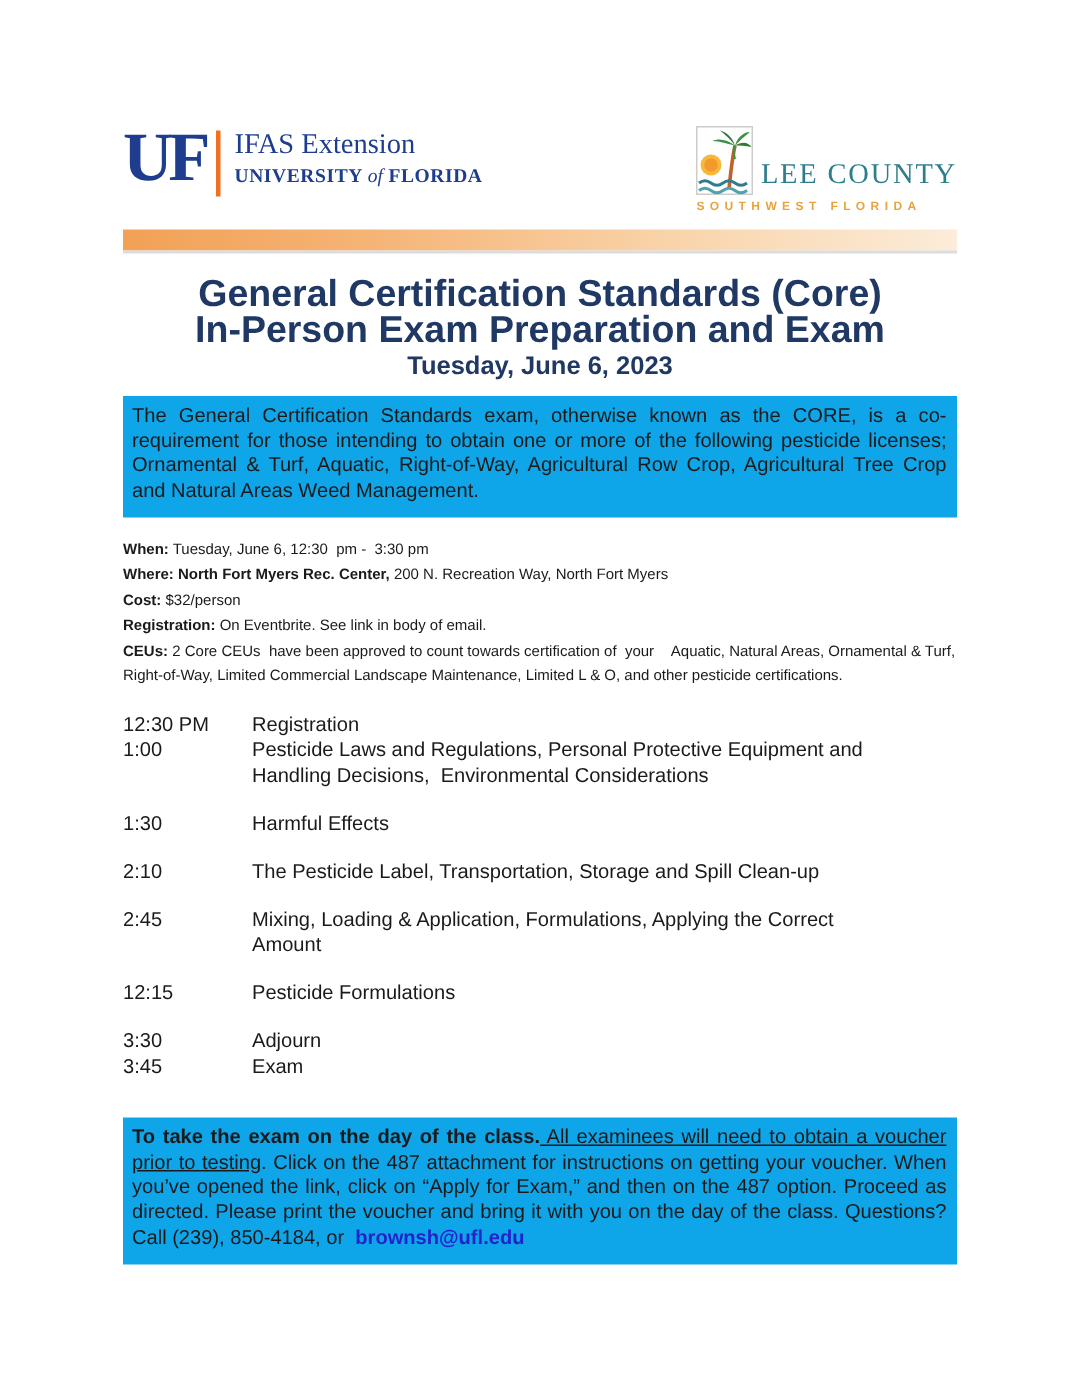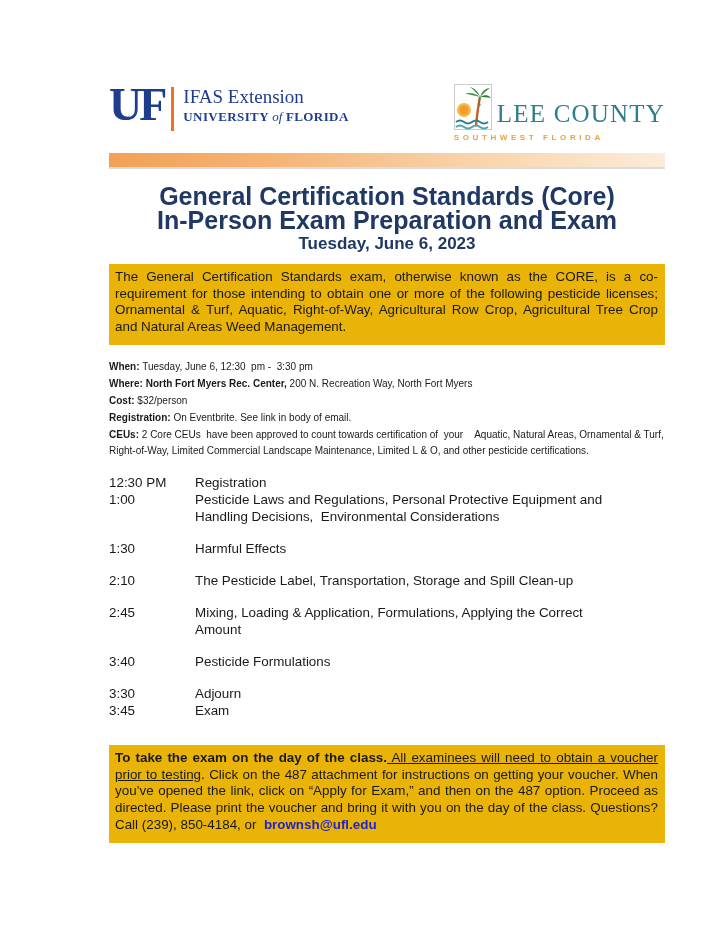--- a/index.html
+++ b/index.html
@@ -3,42 +3,42 @@
 <meta charset="utf-8">
 <style>
   html,body { margin:0; padding:0; background:#ffffff; }
   body {
     width:720px; height:932px;
     font-family:"Liberation Sans", sans-serif;
     color:#1a1a1a;
     -webkit-font-smoothing:antialiased;
   }
   .page { position:relative; width:720px; height:932px; overflow:hidden; background:#fff; }
-  .content { width:556px; margin:0 109px; }
+  .content { width:556px; margin:0 82px; }
 
   
   .header { display:flex; justify-content:space-between; align-items:flex-start; padding-top:84px; }
   .uf-logo { display:flex; align-items:flex-start; }
   .uf-mark {
     font-family:"Liberation Serif", serif;
     font-weight:bold; font-size:46px; line-height:0.92;
     color:#1e3d8f; letter-spacing:-3px;
   }
   .uf-divider { width:3px; height:44px; background:#f37021; margin:3px 9px 0 7px; }
   .uf-text { color:#1e3d8f; font-family:"Liberation Serif", serif; padding-top:1px; }
   .uf-text .l1 { font-size:19px; line-height:23px; }
   .uf-text .l2 { font-size:13px; line-height:18px; font-weight:bold; letter-spacing:0.4px; }
   .uf-text .l2 .of { font-style:italic; font-weight:normal; text-transform:lowercase; letter-spacing:0; }
 
   .lee-logo { text-align:left; }
   .lee-top { display:flex; align-items:flex-end; }
   .lee-icon { width:38px; height:46px; display:block; }
   .lee-name {
     font-family:"Liberation Serif", serif;
-    color:#2e7d8c; font-size:25px; letter-spacing:1.2px;
+    color:#2e7d8c; font-size:19px; letter-spacing:1.2px;
     margin:0 0 2px 5px; white-space:nowrap;
   }
   .lee-tagline {
     color:#e8a33d; font-size:8px; font-weight:bold;
     letter-spacing:3.6px; margin-top:3px; white-space:nowrap;
   }
 
   
   .orange-bar {
     height:14px; margin-top:11px;
@@ -46,21 +46,21 @@
     border-bottom:2px solid #dcdcdc;
   }
 
   
   .title { text-align:center; color:#1f3864; font-weight:bold; margin-top:15px; }
   .title .t-main { font-size:25px; line-height:24px; }
   .title .t-date { font-size:17px; line-height:23px; }
 
   
   .gray-box {
-    background:#eab308; padding:5px 7px 10px 6px;
+    background:#0ea5e9; padding:5px 7px 10px 6px;
     font-size:13.4px; line-height:16.6px; text-align:justify;
   }
   .intro-box { margin-top:9px; }
   .voucher-box { margin-top:26px; }
   .u { text-decoration:underline; }
   .email-link { color:#2323cc; text-decoration:none; cursor:pointer;font-weight:bold; }
 
   
   .details { margin-top:14px; font-size:10px; line-height:16.8px; }
   .detail-line b { font-weight:bold; }
@@ -147,21 +147,21 @@
       </div>
       <div class="agenda-row gap">
         <div class="agenda-time">2:10</div>
         <div class="agenda-desc it">The Pesticide Label, Transportation, Storage and Spill Clean-up</div>
       </div>
       <div class="agenda-row gap">
         <div class="agenda-time">2:45</div>
         <div class="agenda-desc it">Mixing, Loading &amp; Application, Formulations, Applying the Correct Amount</div>
       </div>
       <div class="agenda-row gap">
-        <div class="agenda-time">3:40</div>
+        <div class="agenda-time">12:15</div>
         <div class="agenda-desc">Pesticide Formulations</div>
       </div>
       <div class="agenda-row gap">
         <div class="agenda-time">3:30</div>
         <div class="agenda-desc">Adjourn</div>
       </div>
       <div class="agenda-row">
         <div class="agenda-time">3:45</div>
         <div class="agenda-desc">Exam</div>
       </div>

